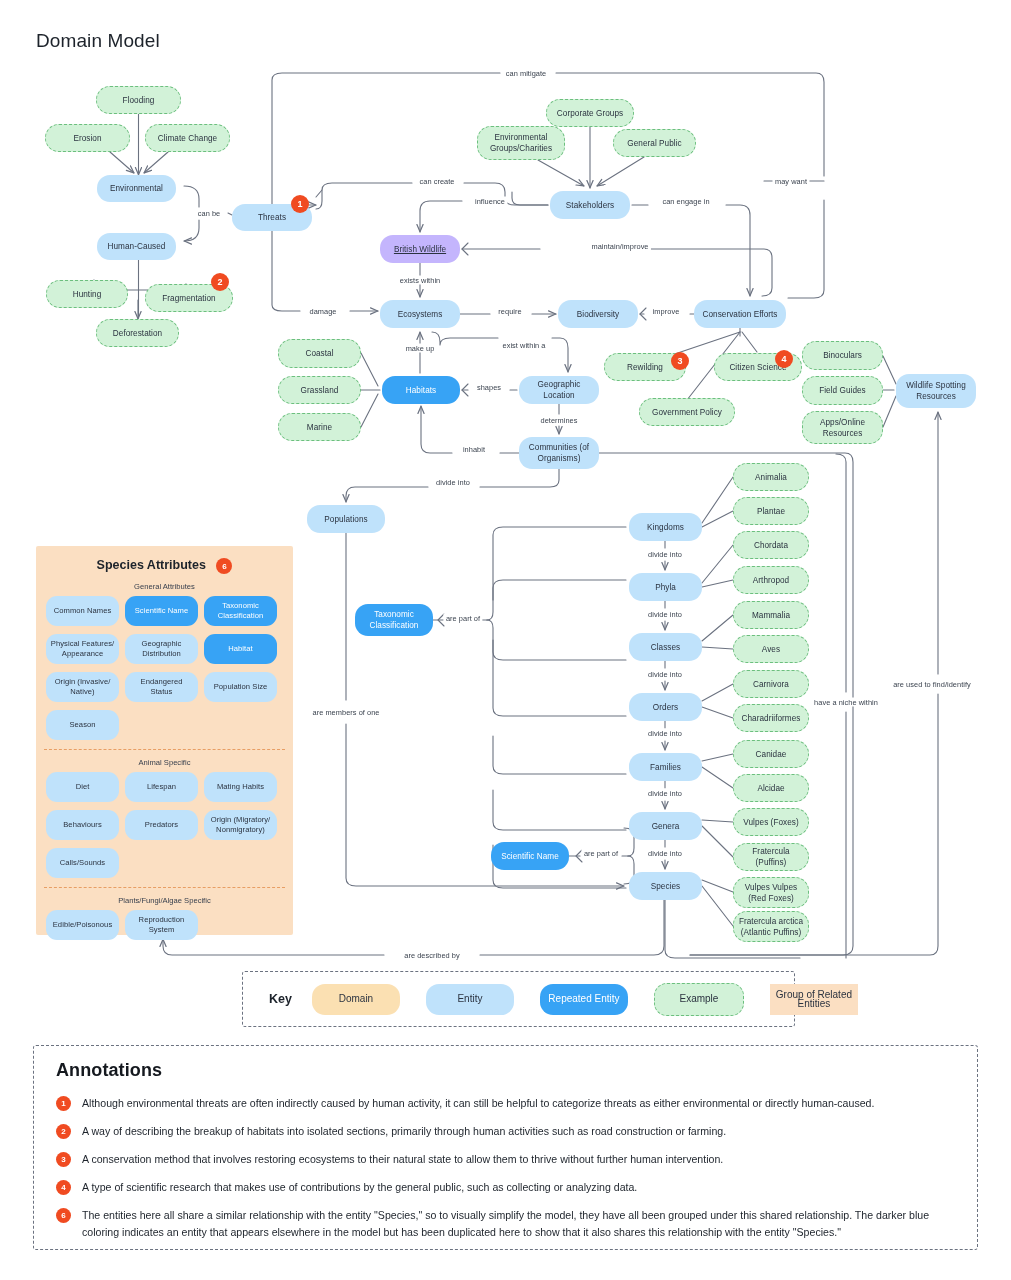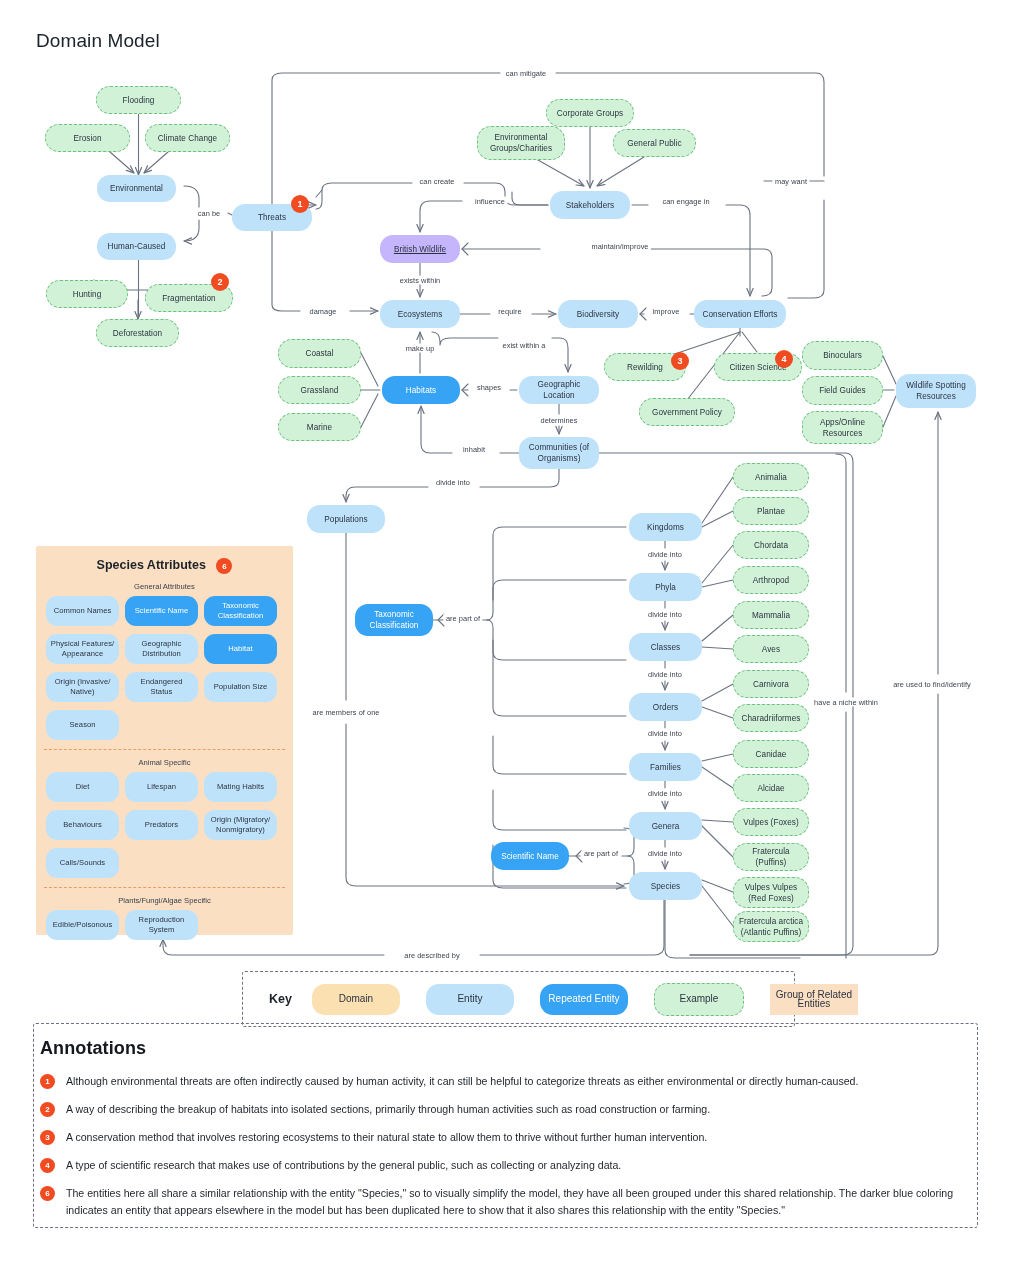--- a/index.html
+++ b/index.html
@@ -184,27 +184,27 @@
   .key-chip.domain { background: #fbe0b2; }
   .key-chip.entity { background: #bfe2fb; }
   .key-chip.repeated { background: #37a3f5; color: #fff; }
   .key-chip.example { background: #d2f2d8; border: 1.3px dashed #6cbf7e; }
   .key-chip.group { background: #fbdfc2; border-radius: 0; }
 
   
   #annotations {
     position: absolute;
     left: 33px;
-    top: 1023px;
+    top: 1045px;
     width: 945px;
     height: 205px;
     border: 1.4px dashed #6b7280;
     border-radius: 3px;
     box-sizing: border-box;
-    padding: 14px 20px 0 6px;
+    padding: 14px 20px 0 22px;
   }
   #annotations h2 {
     margin: 0 0 14px 0;
     font-size: 18px;
     font-weight: 700;
     color: #15191f;
     letter-spacing: .1px;
   }
   .ann-row {
     display: flex;

